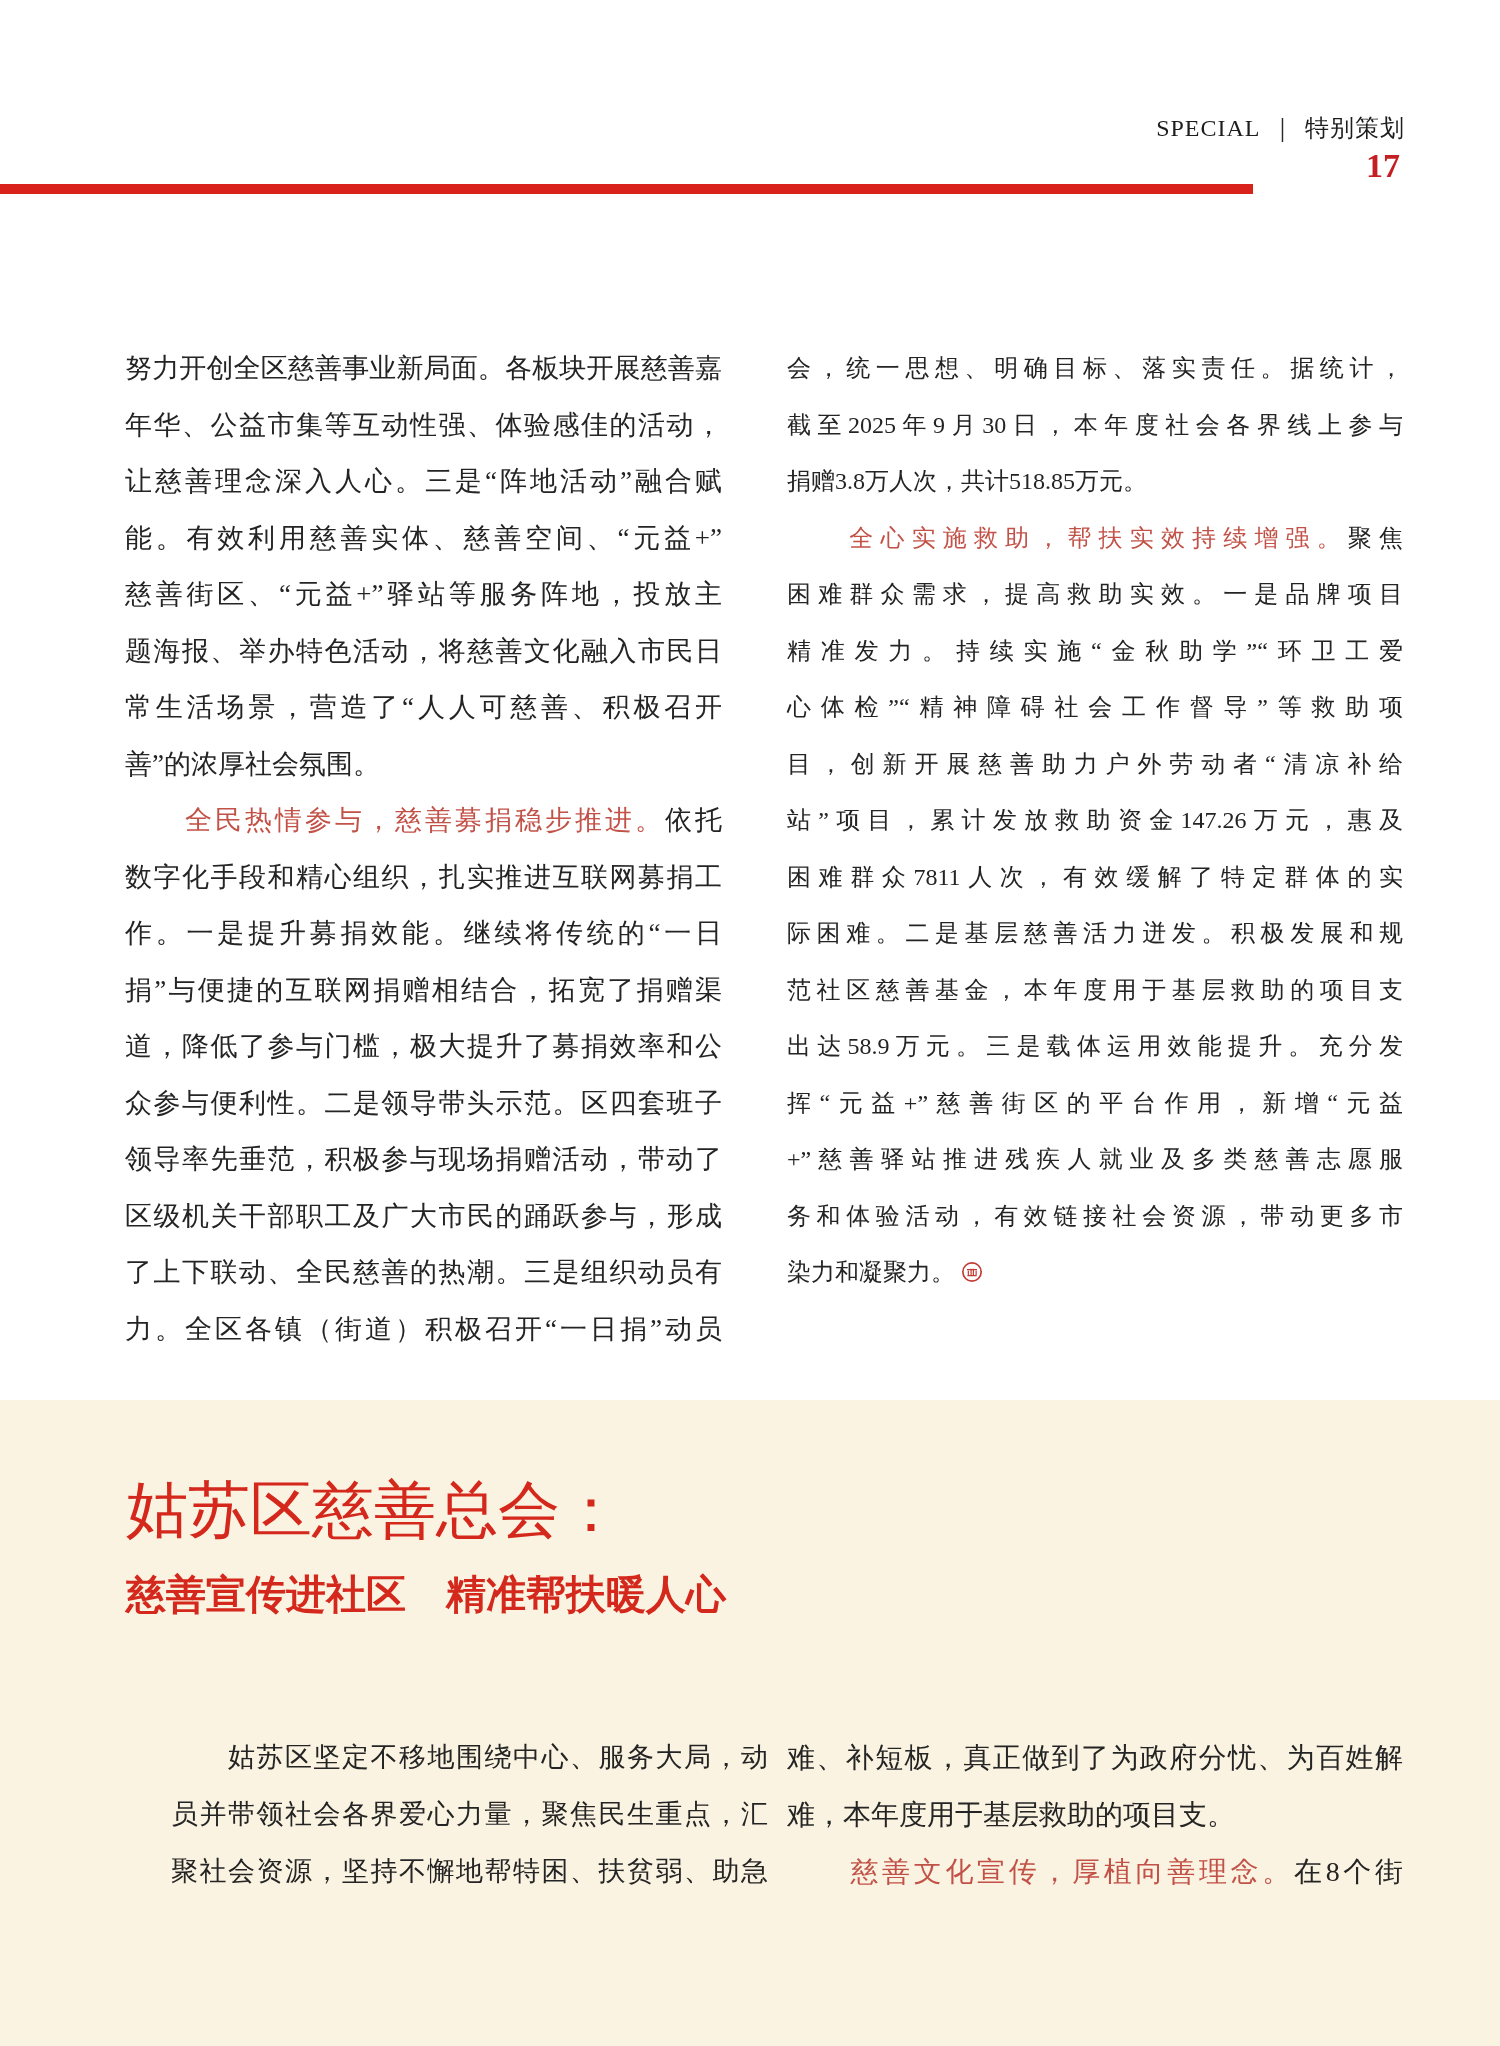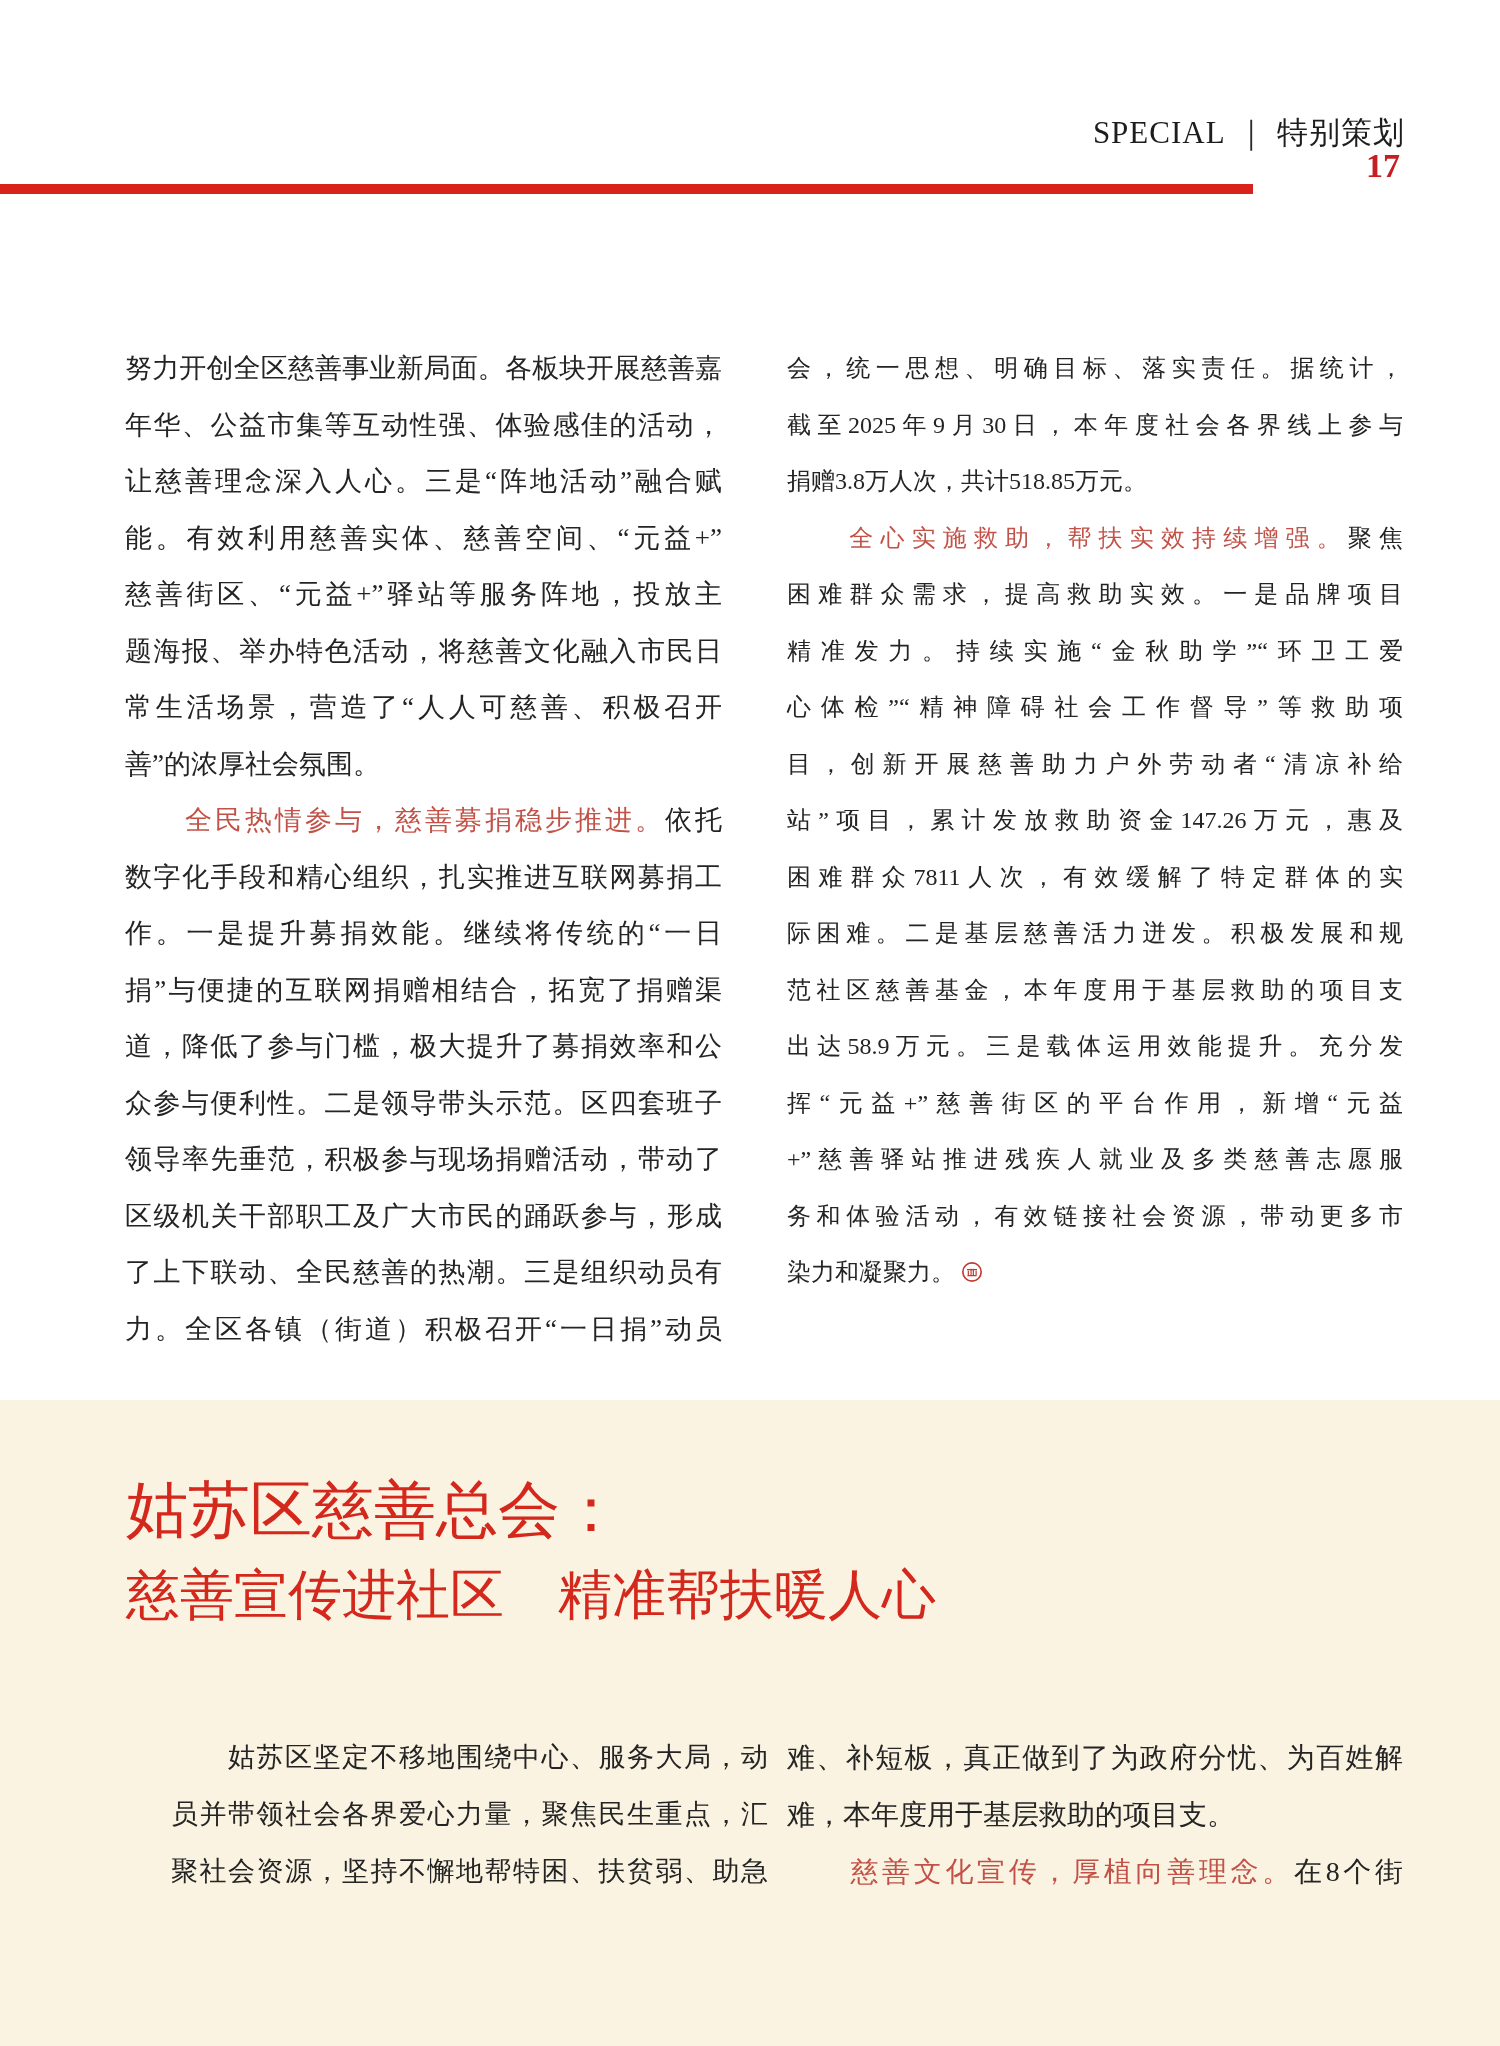--- a/index.html
+++ b/index.html
@@ -1,37 +1,37 @@
 <!DOCTYPE html>
 <html style="--text: #242424; --accent_red: #c25248; --title_red: #d4281d; --rule_red: #d8221b; --page_num_red: #c42023; --cream_bg: #faf3e1;"><head>
 <meta charset="utf-8">
 <style>
   html,body{margin:0;padding:0;background:#fff;}
   .page{position:relative;width:1500px;height:2046px;background:#ffffff;overflow:hidden;
         font-family:"Liberation Serif","DejaVu Serif",serif;color:var(--text,#242424);}
   
-  .hdr{position:absolute;top:112px;right:95px;font-size:31px;letter-spacing:1px;color:#1d1d1d;white-space:nowrap;}
+  .hdr{position:absolute;top:112px;right:95px;font-size:24px;letter-spacing:1px;color:#1d1d1d;white-space:nowrap;}
   .hdr .divider{padding:0 10px;font-weight:400;color:#2a2a2a;}
   .pagenum{position:absolute;top:147px;right:100px;font-size:34px;font-weight:bold;color:var(--page_num_red,#c42023);}
   .rule{position:absolute;top:184px;left:0;width:1253px;height:10px;background:var(--rule_red,#d8221b);}
   
   .col{position:absolute;}
   #a1colA{left:125px;top:340px;width:597px;font-size:27px;line-height:56.5px;}
   #a1colB{left:787px;top:340px;width:616px;font-size:24px;line-height:56.5px;}
   #a2colA{left:125px;top:1729px;width:597px;font-size:27px;line-height:57px;margin-left:46px;}
   #a2colB{left:787px;top:1729px;width:616px;font-size:28px;line-height:57px;}
   .tline{text-align:justify;text-align-last:justify;text-justify:distribute;}
   .tline.noj{text-align-last:left;}
   .accent{color:var(--accent_red,#c25248);}
   
   .feature{position:absolute;left:0;top:1400px;width:1500px;height:646px;background:var(--cream_bg,#faf3e1);}
   .ftitle{position:absolute;left:126px;top:1468px;line-height:84px;color:var(--title_red,#d4281d);
           font-family:"Liberation Sans","DejaVu Sans",sans-serif;white-space:nowrap;}
   .ftitle .t1{font-size:62px;font-weight:400;}
-  .ftitle .t2{font-size:54px;font-weight:400;}
+  .ftitle .t2{font-size:40px;font-weight:700;}
   .endmark{display:inline-block;width:22px;height:22px;vertical-align:-3px;margin-left:6px;}
 </style>
 </head>
 <body>
 
 <div class="page">
 
   <div class="hdr">
     <span>SPECIAL</span><span class="divider">｜</span><span>特别策划</span>
   </div>

